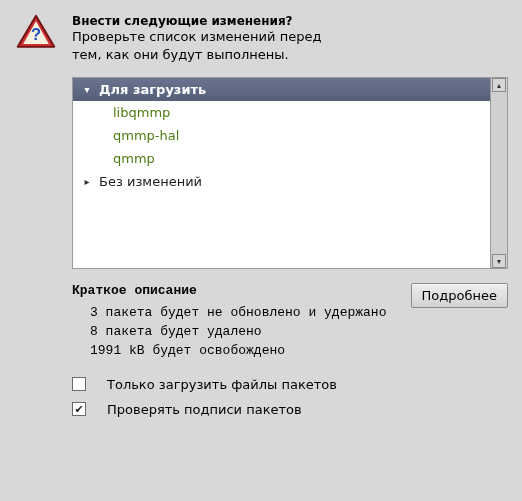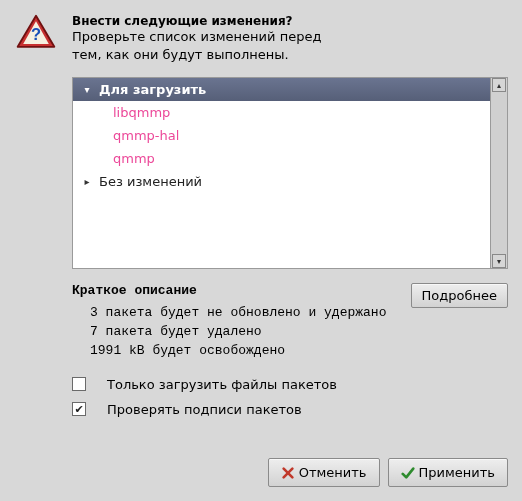--- a/index.html
+++ b/index.html
@@ -92,21 +92,21 @@
   .exp {
     display: inline-block;
     width: 12px;
     text-align: center;
     margin-right: 6px;
     font-size: 10px;
   }
   .tree-header .exp { color: #fff; }
   .tree-item {
     padding: 4px 6px 4px 40px;
-    color: #ec4899;
+    color: #4d7c0f;
   }
   .tree-group {
     padding: 4px 6px 4px 8px;
     color: #222;
     display: flex;
     align-items: center;
   }
   .tree-group .exp { color: #333; }
   .summary-block {
     margin-top: 14px;
@@ -215,21 +215,21 @@
       <div class="sb-btn">▴</div>
       <div class="sb-btn">▾</div>
     </div>
   </div>
 
   <div class="summary-block">
     <div class="summary-text">
       <div class="summary-title">Краткое описание</div>
       <div class="summary-lines">
         <div>3 пакета будет не обновлено и удержано</div>
-        <div>7 пакета будет удалено</div>
+        <div>8 пакета будет удалено</div>
         <div>1991 kB будет освобождено</div>
       </div>
     </div>
     <div class="details-btn-wrap">
       <button class="btn">
         <span>Подробнее</span>
       </button>
     </div>
   </div>
 
@@ -237,29 +237,14 @@
     <div class="check-row">
       <span class="checkbox"></span>
       <span>Только загрузить файлы пакетов</span>
     </div>
     <div class="check-row">
       <span class="checkbox">✔</span>
       <span>Проверять подписи пакетов</span>
     </div>
   </div>
 
-  <div class="footer">
-    <button class="btn big-btn">
-      <svg class="ic" viewBox="0 0 16 16">
-        <line x1="3" y1="3" x2="13" y2="13" stroke="#c0392b" stroke-width="3" stroke-linecap="round"></line>
-        <line x1="13" y1="3" x2="3" y2="13" stroke="#c0392b" stroke-width="3" stroke-linecap="round"></line>
-      </svg>
-      <span>Отменить</span>
-    </button>
-    <button class="btn big-btn">
-      <svg class="ic" viewBox="0 0 16 16">
-        <polyline points="2,9 6,13 14,3" fill="none" stroke="#2e8b2e" stroke-width="3" stroke-linecap="round" stroke-linejoin="round"></polyline>
-      </svg>
-      <span>Применить</span>
-    </button>
-  </div>
 
 </div>
 
 </body></html>

